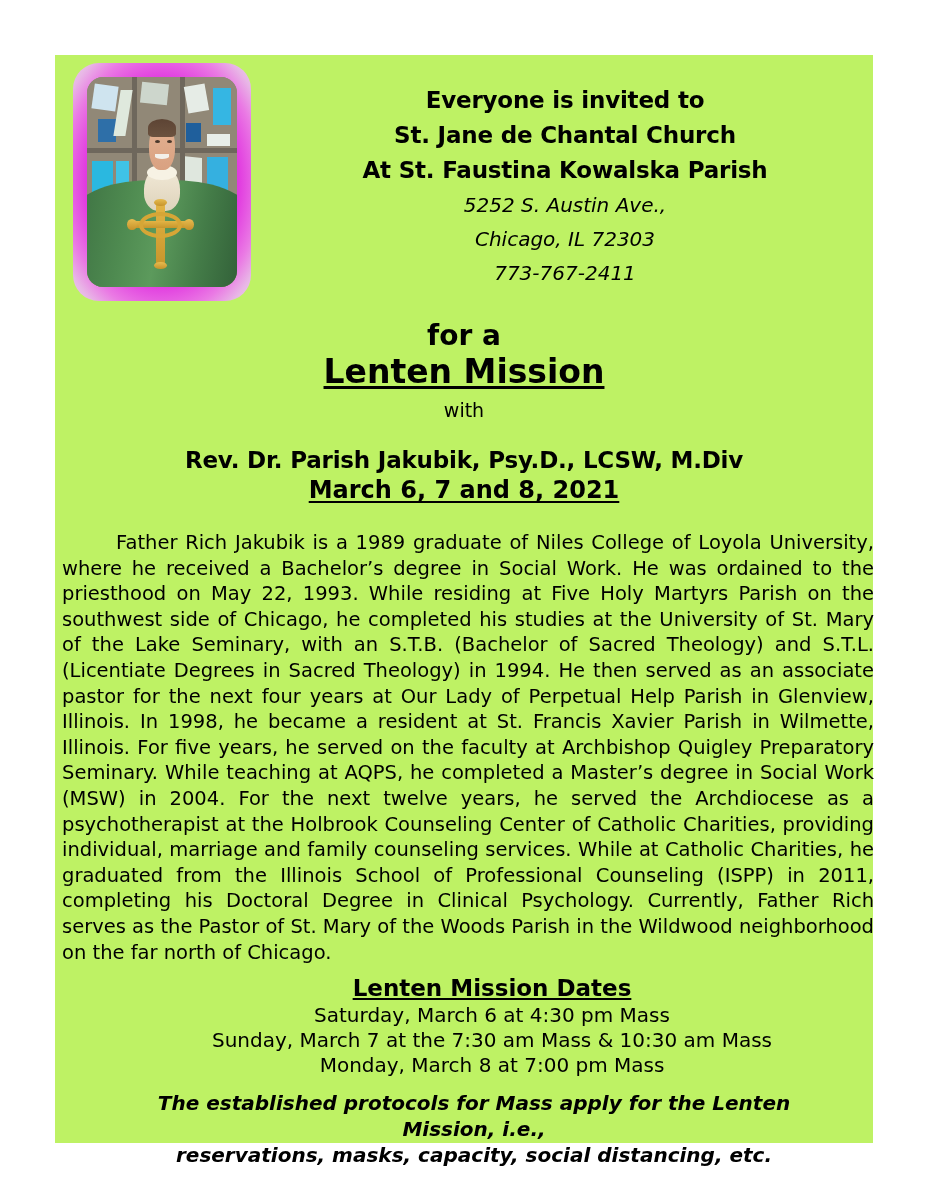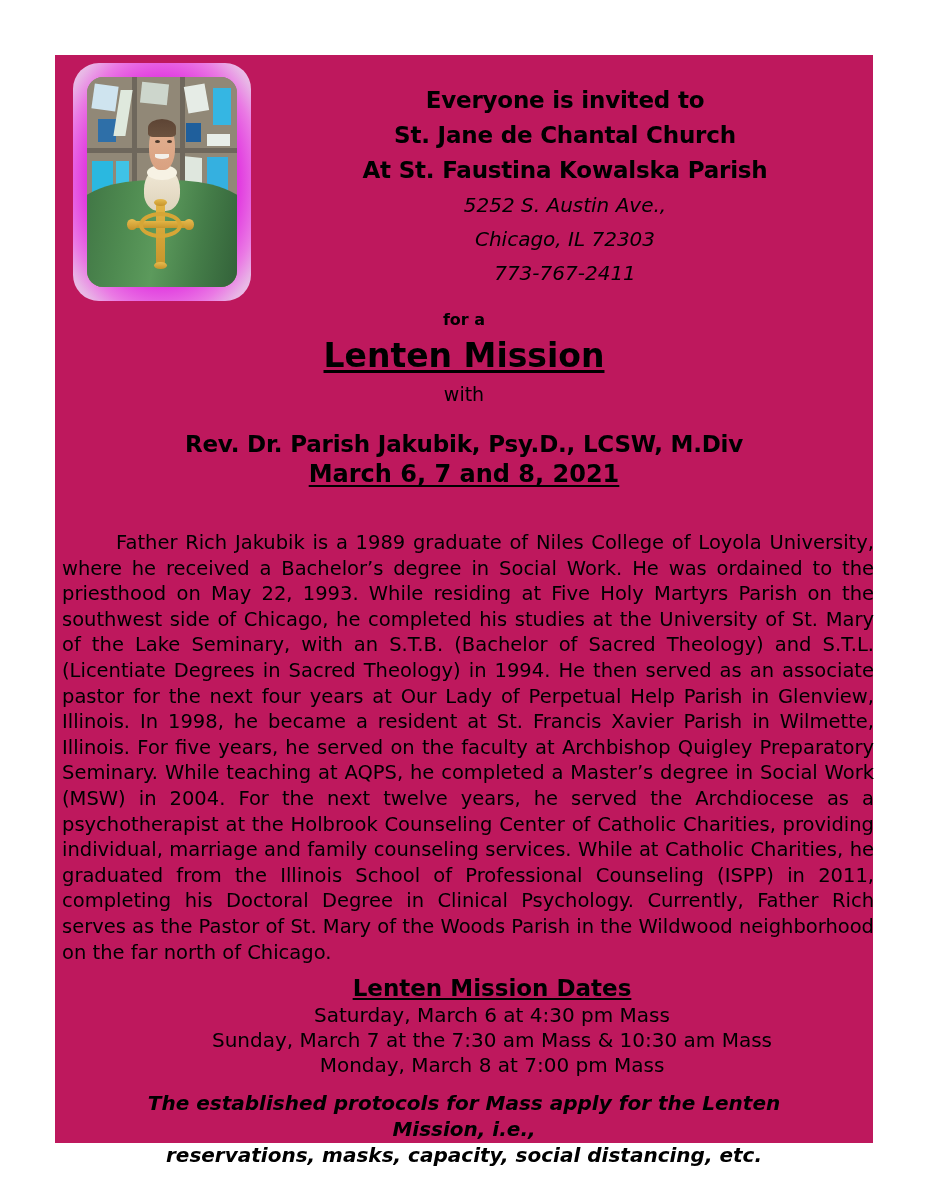--- a/index.html
+++ b/index.html
@@ -14,21 +14,21 @@
     font-family: "DejaVu Sans", sans-serif;
   }
 
   
   .flyer {
     position: absolute;
     left: 55px;
     top: 55px;
     width: 818px;
     height: 1088px;
-    background: #be185d;
+    background: #bef264;
     box-sizing: border-box;
   }
 
   
   .photo-frame {
     position: absolute;
     left: 18px;
     top: 8px;
     width: 178px;
     height: 238px;
@@ -123,21 +123,21 @@
     line-height: 34px;
   }
 
   .mid-block {
     position: absolute;
     left: 0;
     top: 250px;
     width: 100%;
     text-align: center;
   }
-  .fora { font-size: 16px; font-weight: bold; line-height: 30px; }
+  .fora { font-size: 28px; font-weight: bold; line-height: 30px; margin-top: 16px; }
   .mission-title {
     font-size: 33px;
     font-weight: bold;
     line-height: 42px;
     text-decoration: underline;
     text-underline-offset: 3px;
   }
   .withline { font-size: 19px; font-weight: normal; line-height: 34px; }
   .speaker {
     font-size: 23px;
@@ -183,21 +183,21 @@
   }
   .date-line {
     font-size: 20px;
     line-height: 25px;
     color: #000;
     text-align: center;
   }
 
   .footer-note {
     position: absolute;
-    left: 50px;
+    left: 60px;
     top: 1035px;
     width: 718px;
     text-align: center;
     font-size: 20px;
     font-weight: bold;
     font-style: italic;
     line-height: 26px;
     color: #000;
   }
 </style>

